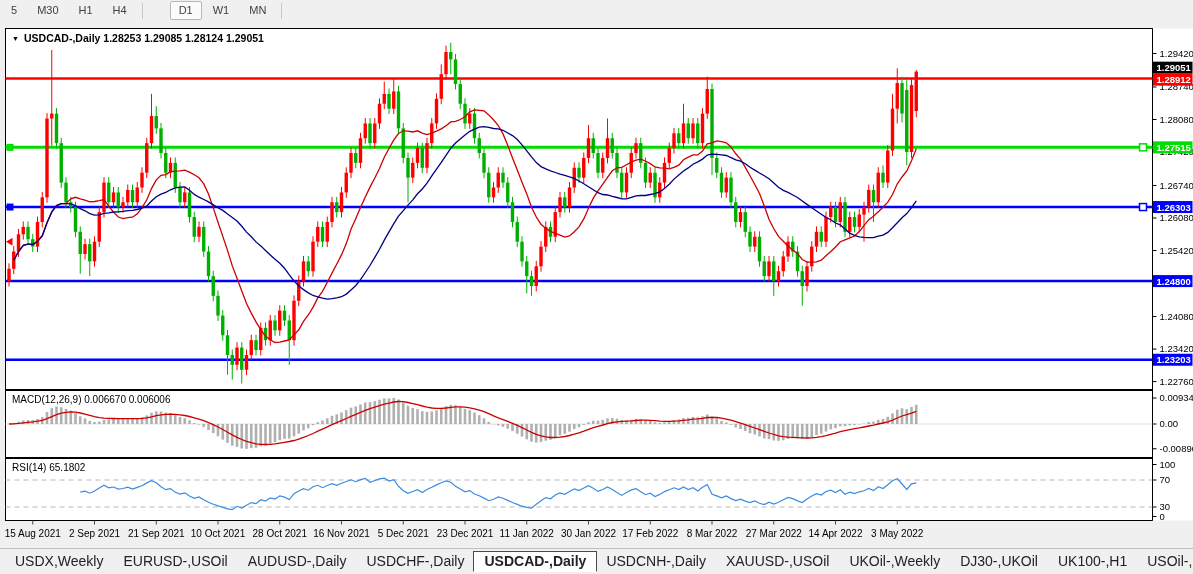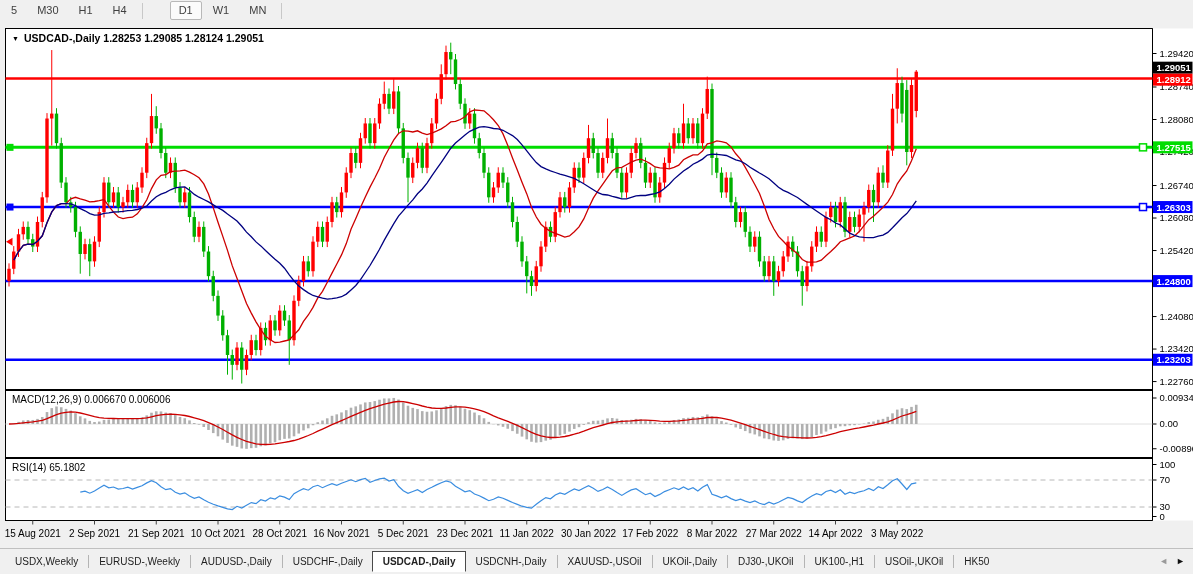--- a/index.html
+++ b/index.html
@@ -21,21 +21,21 @@
   .tf-sep{width:1px;height:16px;background:#c8c8c8;margin:0 4px;}
   
   #chart-wrap{position:absolute;left:0;top:23px;width:1193px;height:524px;}
   svg text{font-family:"Liberation Sans",sans-serif;}
   
   #tab-bar{
     position:absolute;left:0;top:548px;width:1193px;height:26px;background:#f0f0f0;
     border-top:1px solid #c0c0c0;display:flex;align-items:center;box-sizing:border-box;padding-left:6px;
   }
   .tab{
-    font-size:10px;color:#222;padding:3px 9px;white-space:nowrap;cursor:default;line-height:13px;
+    font-size:14px;color:#222;padding:3px 9px;white-space:nowrap;cursor:default;line-height:13px;
   }
   .tab.active{
     background:#ffffff;border:1px solid #4a4a4a;border-bottom-color:#fff;font-weight:bold;
     padding:3px 10px;
     text-align:center;
   }
   .tab-sep{width:1px;height:13px;background:#b4b4b4;margin:0 1px;}
   #tab-arrows{margin-left:auto;display:flex;align-items:center;gap:8px;padding-right:8px;}
   .tab-arrow{font-size:9px;line-height:9px;cursor:default;}
 </style>
@@ -733,31 +733,31 @@
       <line x1="835.5" y1="497.5" x2="835.5" y2="501.5" stroke="#444"></line>
       <text x="835.5" y="513.5" font-size="10" fill="#000" dn="date-label" text-anchor="middle">14 Apr 2022</text>
       <line x1="897.25" y1="497.5" x2="897.25" y2="501.5" stroke="#444"></line>
       <text x="897.25" y="513.5" font-size="10" fill="#000" dn="date-label" text-anchor="middle">3 May 2022</text>
     </svg>
 </div>
 
 <div id="tab-bar">
     <div class="tab">USDX,Weekly</div>
     <div class="tab-sep"></div>
-    <div class="tab">EURUSD-,Weekly</div>
+    <div class="tab">EURUSD-,USOil</div>
     <div class="tab-sep"></div>
     <div class="tab">AUDUSD-,Daily</div>
     <div class="tab-sep"></div>
     <div class="tab">USDCHF-,Daily</div>
     <div class="tab active">USDCAD-,Daily</div>
     <div class="tab">USDCNH-,Daily</div>
     <div class="tab-sep"></div>
     <div class="tab">XAUUSD-,USOil</div>
     <div class="tab-sep"></div>
-    <div class="tab">UKOil-,Daily</div>
+    <div class="tab">UKOil-,Weekly</div>
     <div class="tab-sep"></div>
     <div class="tab">DJ30-,UKOil</div>
     <div class="tab-sep"></div>
     <div class="tab">UK100-,H1</div>
     <div class="tab-sep"></div>
     <div class="tab">USOil-,UKOil</div>
     <div class="tab-sep"></div>
     <div class="tab">HK50</div>
     <div id="tab-arrows">
       <span class="tab-arrow" style="color:#9a9a9a">◄</span>

